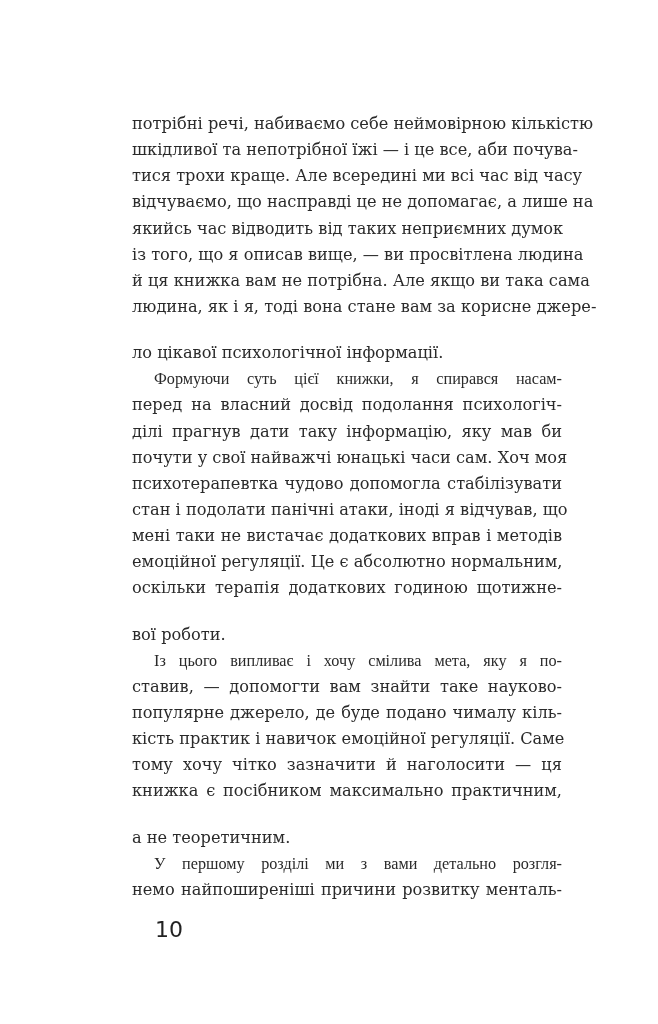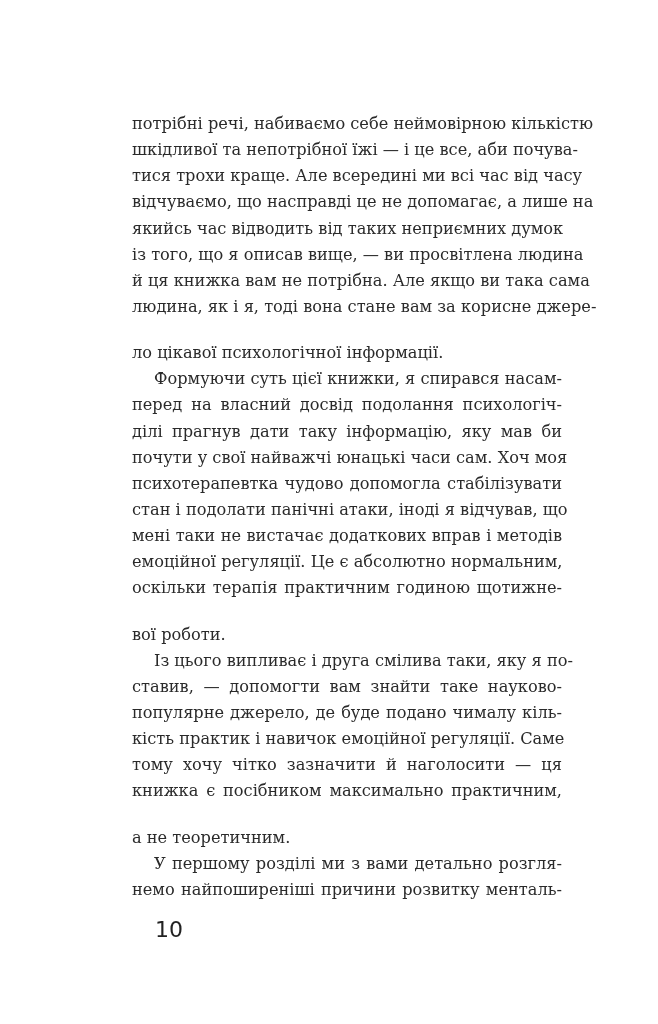--- a/index.html
+++ b/index.html
@@ -21,21 +21,21 @@
   }
   .line {
     display: block;
     white-space: nowrap;
     text-align: justify;
     text-align-last: justify;
     height: 26.15px;
     overflow: visible;
   }
   .line.last { text-align-last: left; margin-top: 20px; }
-  .line.indent { padding-left: 22px; }
+  .line.indent { padding-left: 22px; font-family: Liberation Serif, serif; }
   .page-number {
     position: absolute;
     left: 155px;
     top: 917px;
     font-family: "DejaVu Sans", "Liberation Sans", sans-serif;
     font-size: 22px;
     color: #222222;
   }
 </style>
 </head>
@@ -58,26 +58,26 @@
 
     <div>
       <span class="line indent">Формуючи суть цієї книжки, я спирався насам-</span>
       <span class="line">перед на власний досвід подолання психологіч-</span>
       <span class="line">ділі прагнув дати таку інформацію, яку мав би</span>
       <span class="line">почути у свої найважчі юнацькі часи сам. Хоч моя</span>
       <span class="line">психотерапевтка чудово допомогла стабілізувати</span>
       <span class="line">стан і подолати панічні атаки, іноді я відчував, що</span>
       <span class="line">мені таки не вистачає додаткових вправ і методів</span>
       <span class="line">емоційної регуляції. Це є абсолютно нормальним,</span>
-      <span class="line">оскільки терапія практичним годиною щотижне-</span>
+      <span class="line">оскільки терапія додаткових годиною щотижне-</span>
       <span class="line last">вої роботи.</span>
     </div>
 
     <div>
-      <span class="line indent">Із цього випливає і друга смілива таки, яку я по-</span>
+      <span class="line indent">Із цього випливає і хочу смілива мета, яку я по-</span>
       <span class="line">ставив, — допомогти вам знайти таке науково-</span>
       <span class="line">популярне джерело, де буде подано чималу кіль-</span>
       <span class="line">кість практик і навичок емоційної регуляції. Саме</span>
       <span class="line">тому хочу чітко зазначити й наголосити — ця</span>
       <span class="line">книжка є посібником максимально практичним,</span>
       <span class="line last">а не теоретичним.</span>
     </div>
 
     <div>
       <span class="line indent">У першому розділі ми з вами детально розгля-</span>

